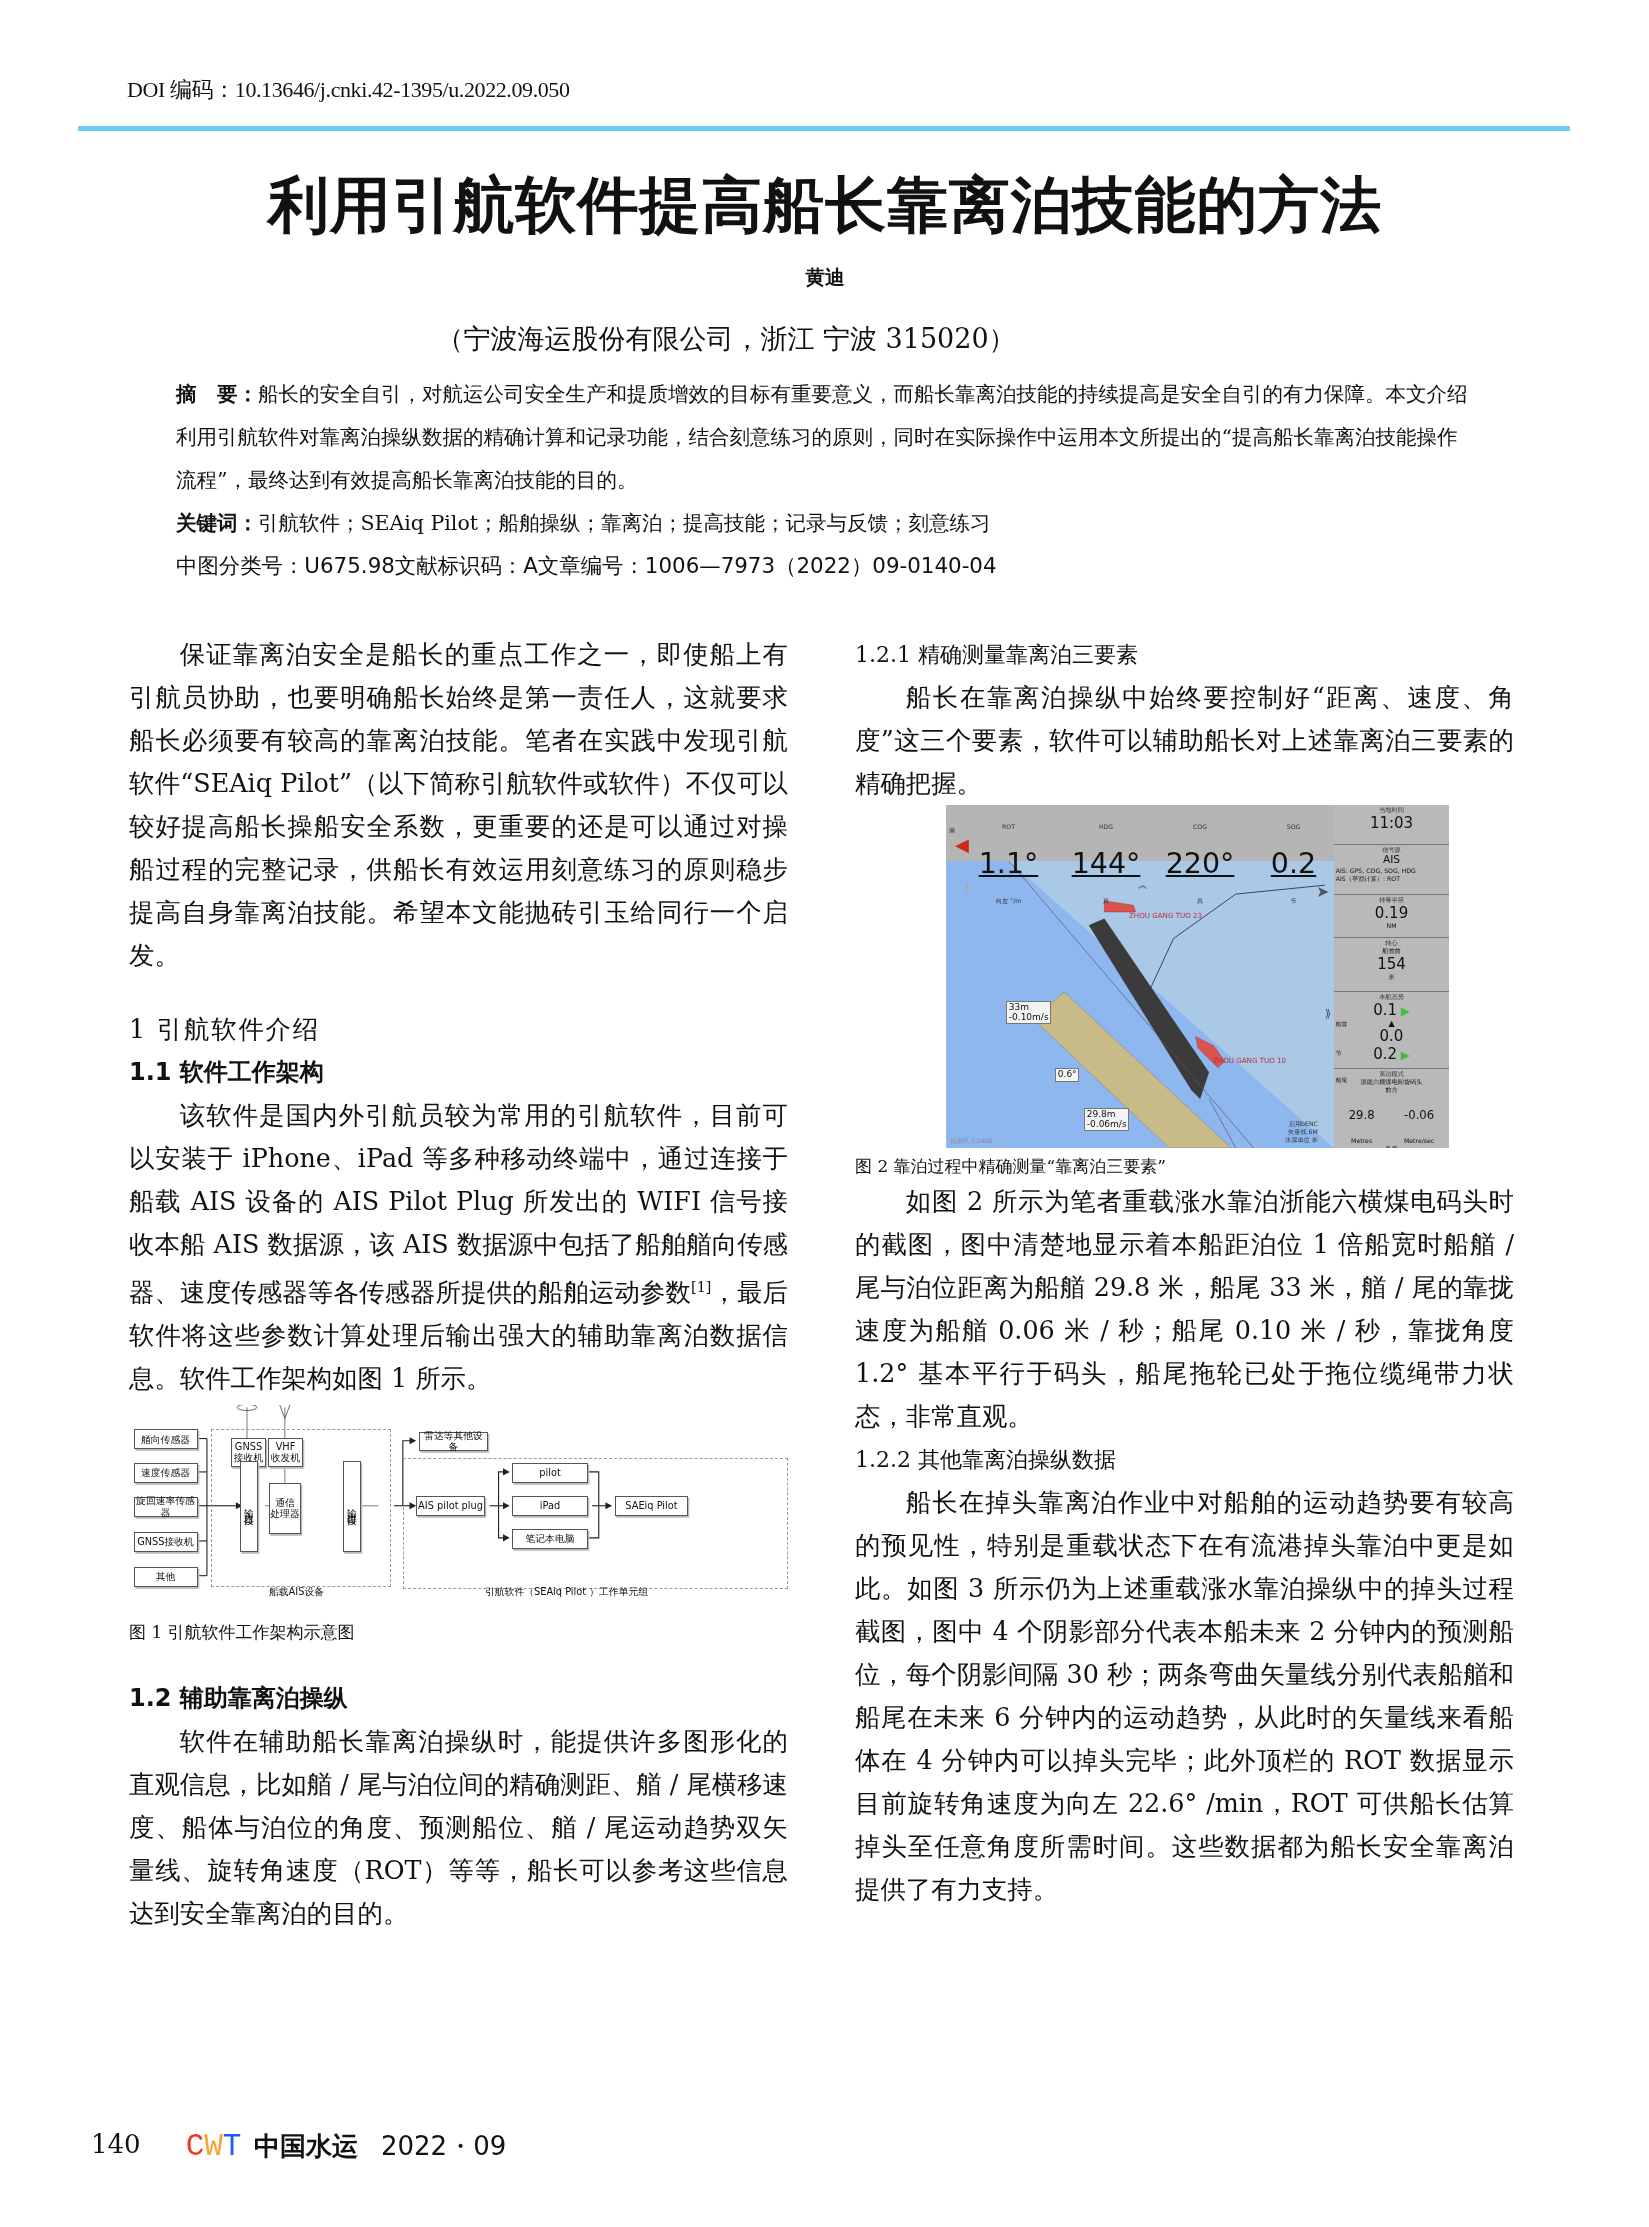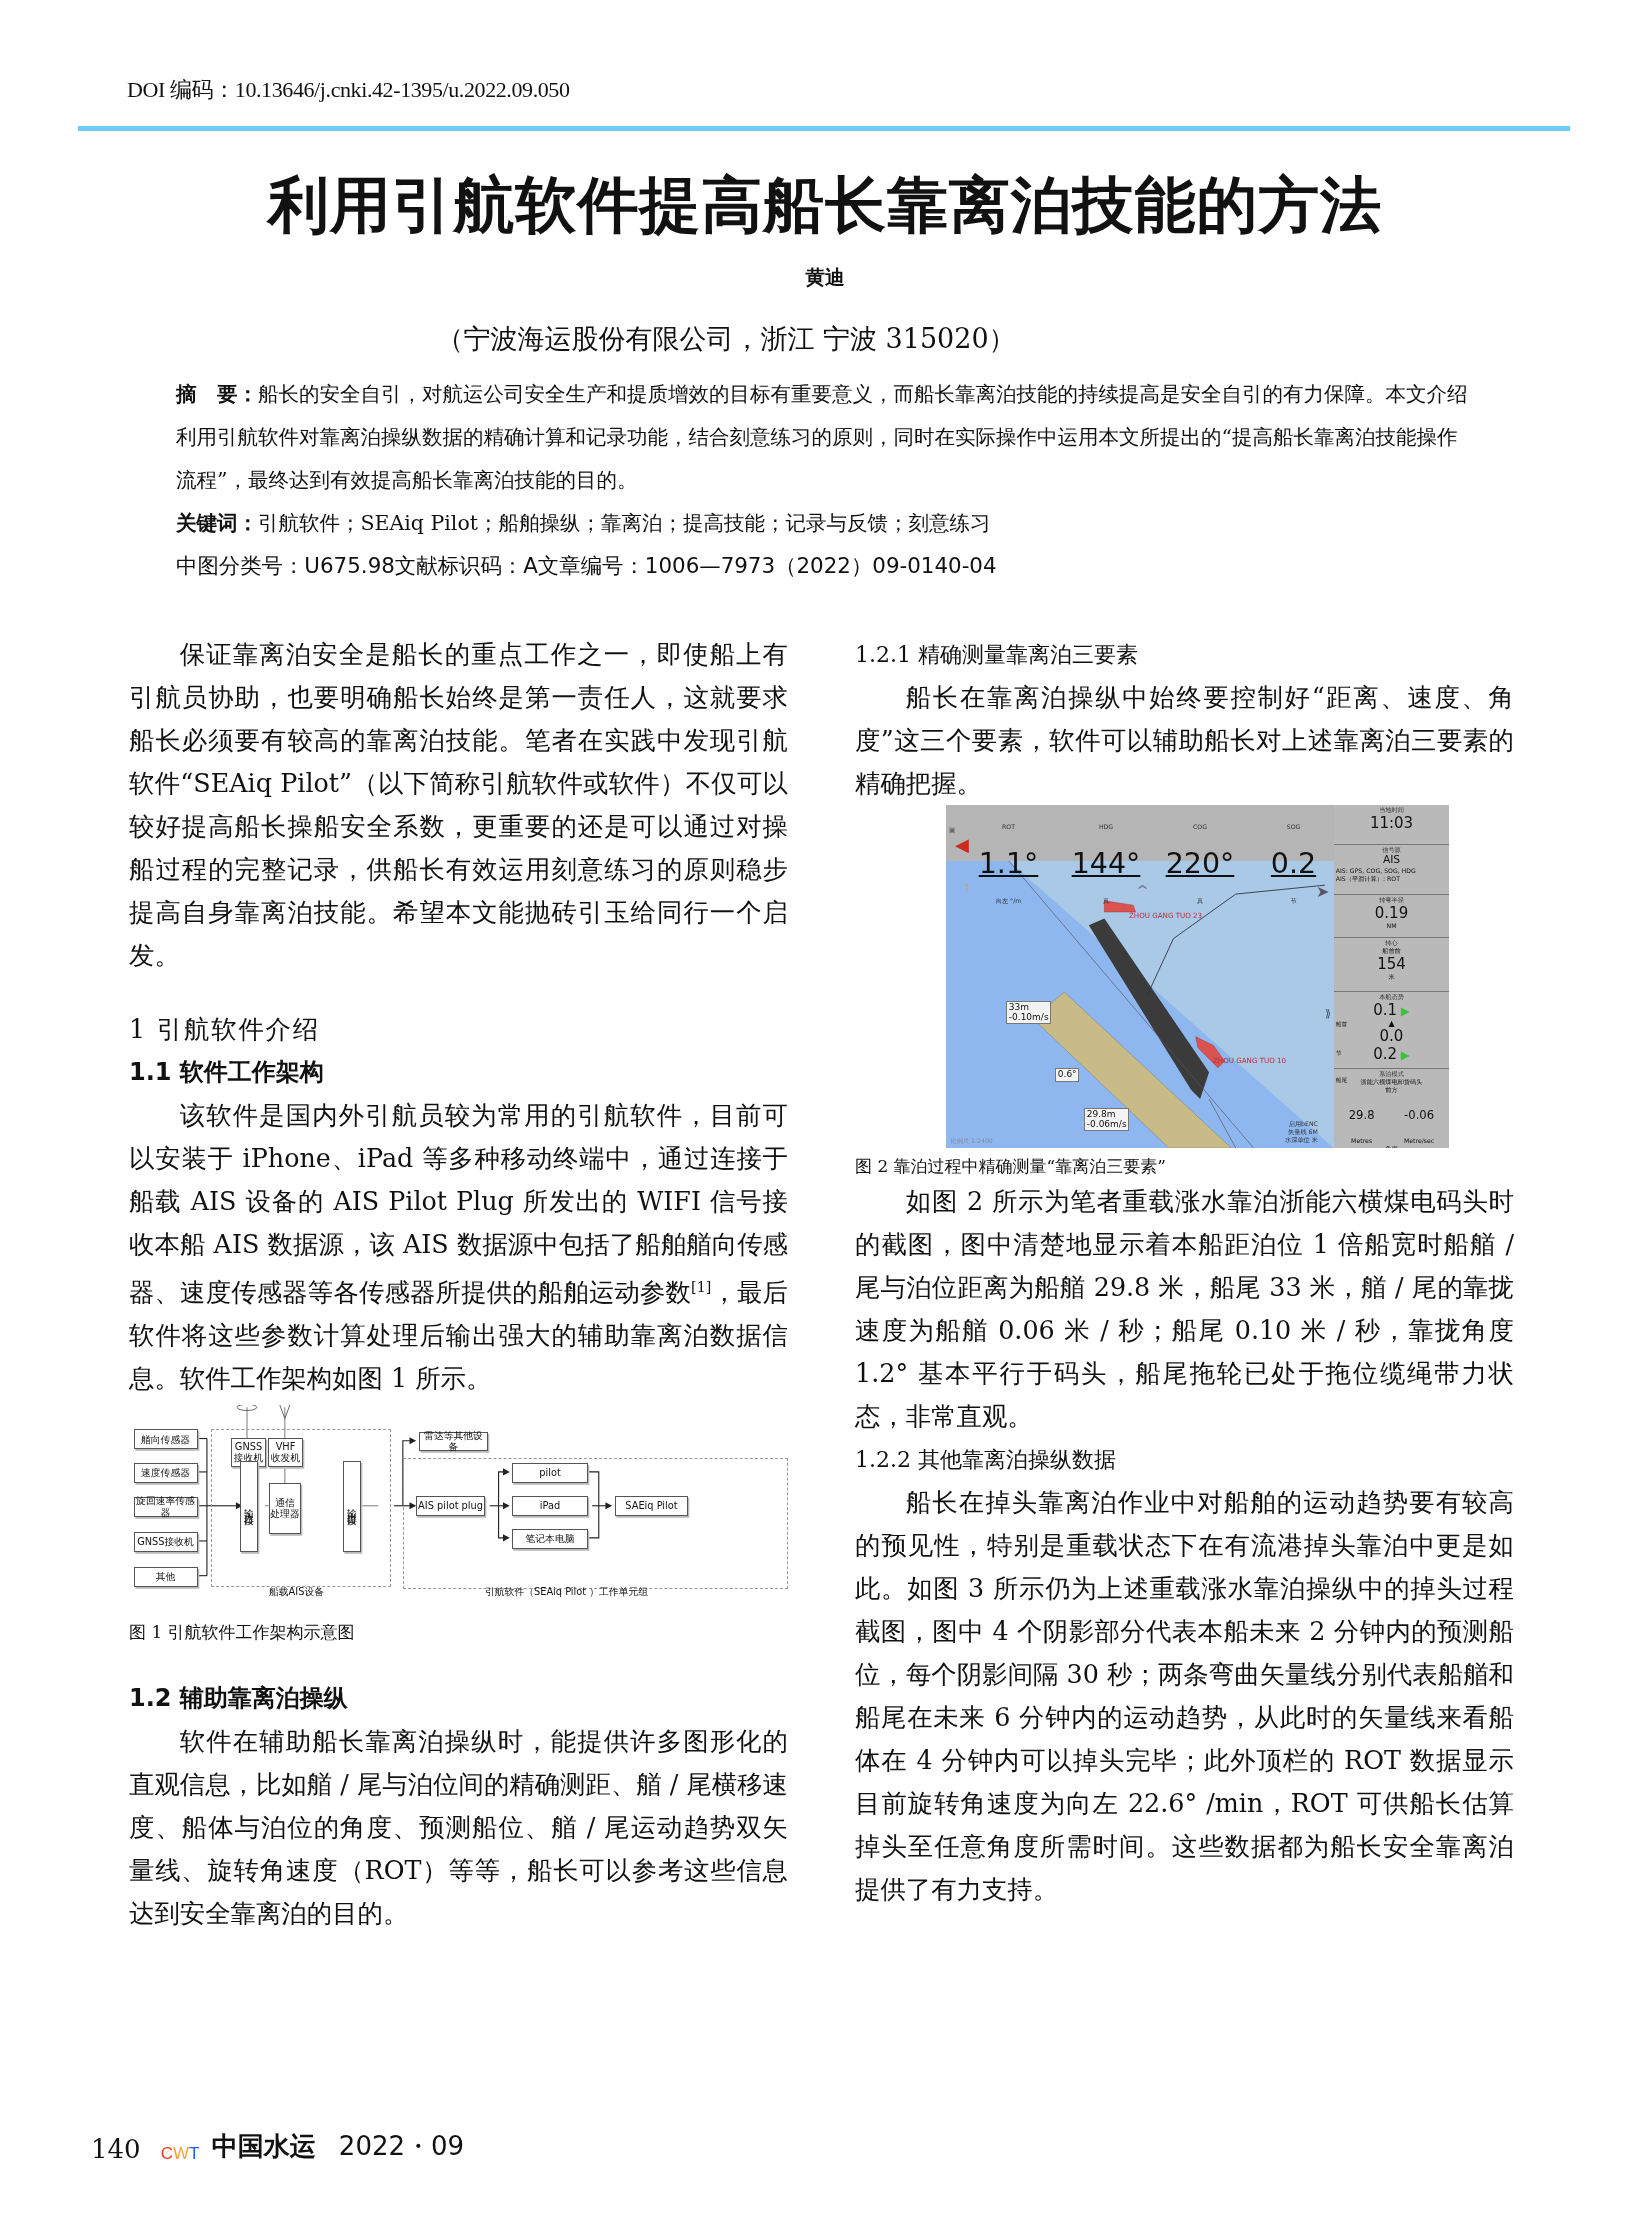--- a/index.html
+++ b/index.html
@@ -47,22 +47,22 @@
   .sp-sec { border-bottom: 0.9px solid #777; position: relative; }
   .sp-t { font-size: 6.2px; color: #333; line-height: 9px; }
   .sp-v { font-size: 15px; line-height: 18px; }
   .sp-s { font-size: 6.2px; line-height: 8px; }
   .map-lbl { position: absolute; font-family: "DejaVu Sans", sans-serif; font-size: 7.1px; color: #b8323a; }
   .meas { position: absolute; background: #f3f3f3; border: 0.9px solid #777; font-family: "DejaVu Sans", sans-serif; font-size: 9px; line-height: 9.8px; padding: 0.9px 1.8px; }
   .corner-note { position: absolute; font-size: 6.2px; font-family: "DejaVu Sans", sans-serif; color: #333; text-align: right; line-height: 8px; }
   .icon-btn { position: absolute; font-size: 7.1px; color: #666; }
 
   
-  #footer { left: 91px; top: 2129px; font-size: 26px; display: flex; align-items: flex-end; gap: 0; }
-  #footer .cwt { font-family: Liberation Sans, sans-serif; font-size: 17px; margin-left: 20px; }
+  #footer { left: 91px; top: 2129px; font-size: 26px; display: flex; align-items: flex-start; gap: 0; }
+  #footer .cwt { font-family: Liberation Mono, monospace; font-size: 31px; margin-left: 45px; }
   #footer .jname { font-family: "DejaVu Sans", sans-serif; font-weight: bold; font-size: 26px; margin-left: 12.5px; }
   #footer .issue { font-family: "DejaVu Sans", sans-serif; font-size: 26px; margin-left: 23px; }
 </style>
 </head>
 <body>
 
 <div class="abs" id="doi"><span>DOI 编码：</span><span>10.13646/j.cnki.42-1395/u.2022.09.050</span></div>
 <div class="abs" id="rule"></div>
 
 <div class="abs" id="title">利用引航软件提高船长靠离泊技能的方法</div>

